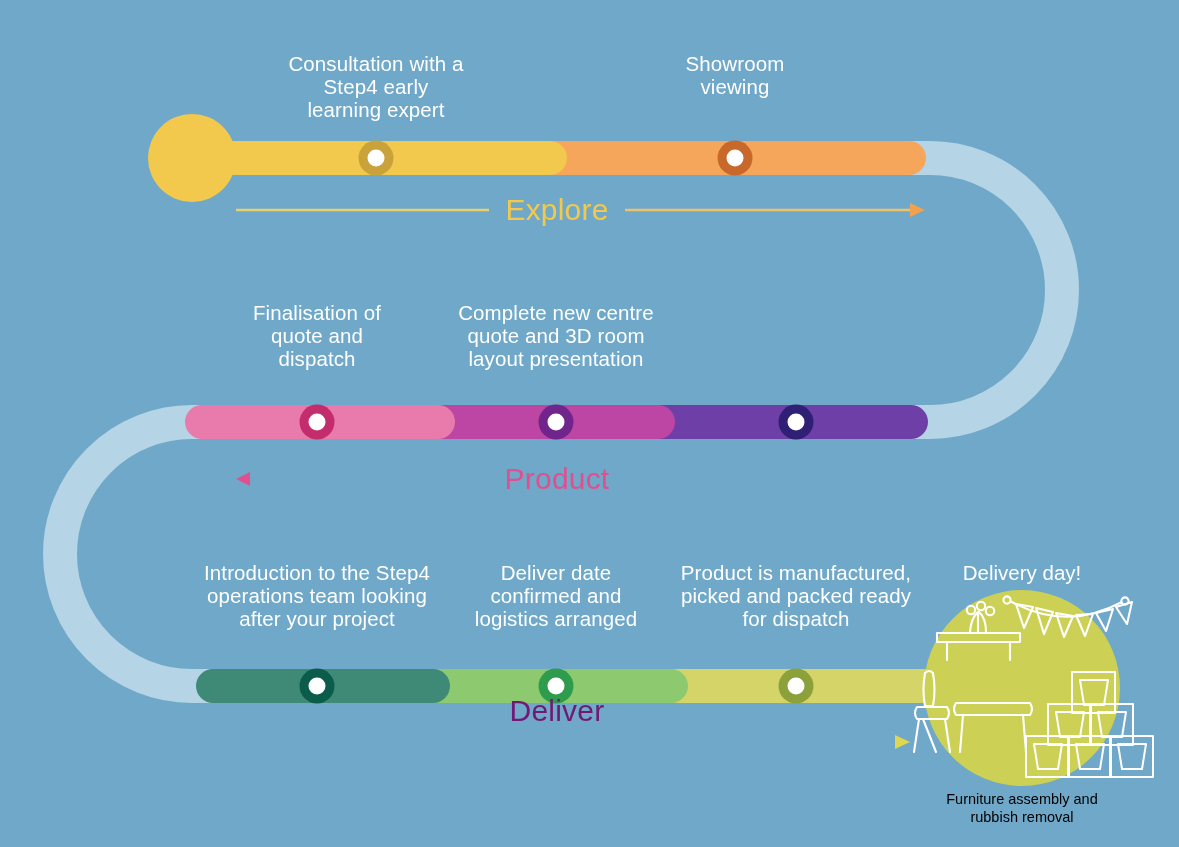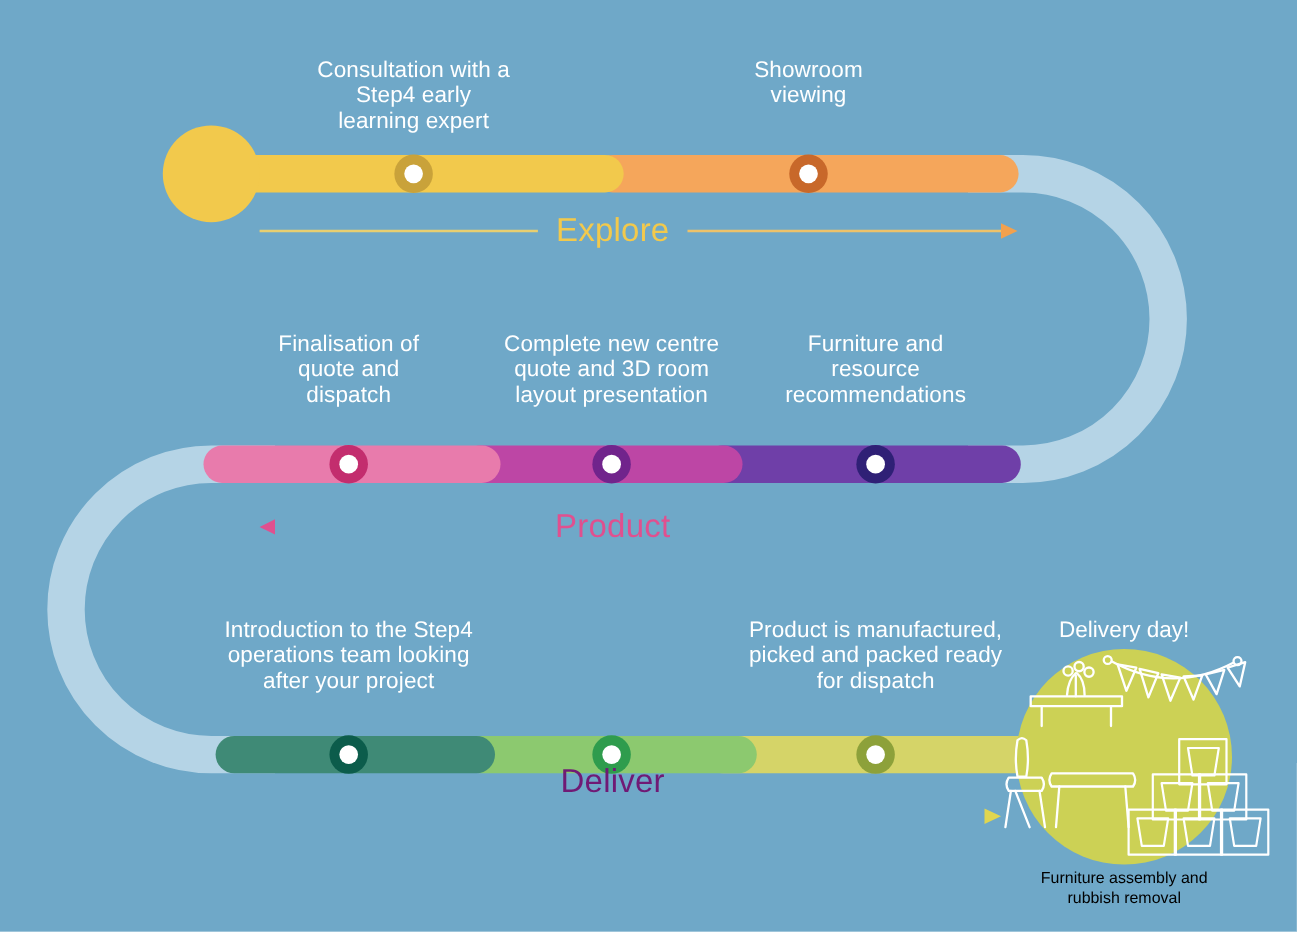--- a/index.html
+++ b/index.html
@@ -240,28 +240,28 @@
   <div class="label" style="left:635px; top:52px; width:200px;">Showroom
 viewing</div>
   <div class="phase-word" style="left:487px; top:194px; width:140px; color:#f2c94c;text-align:center;">Explore</div>
 
   <div class="label" style="left:217px; top:301px; width:200px;">Finalisation of
 quote and
 dispatch</div>
   <div class="label" style="left:436px; top:301px; width:240px;">Complete new centre
 quote and 3D room
 layout presentation</div>
-  <div class="label" style="left:686px; top:301px; width:220px;">Furniture and
-resource
-recommendations</div>
   <div class="phase-word" style="left:487px; top:463px; width:140px; color:#e0508f;">Product</div>
 
   <div class="label" style="left:190px; top:561px; width:254px;">Introduction to the Step4
 operations team looking
 after your project</div>
+  <div class="label" style="left:456px; top:561px; width:200px;">Deliver date
+confirmed and
+logistics arranged</div>
   <div class="label" style="left:671px; top:561px; width:250px;">Product is manufactured,
 picked and packed ready
 for dispatch</div>
   <div class="phase-word" style="left:487px; top:695px; width:140px; color:#701a75;">Deliver</div>
 
   <div class="delivery-title" style="left:922px; top:561px; width:200px;">Delivery day!</div>
   <div class="caption" style="left:912px; top:790px; width:220px;">Furniture assembly and
 rubbish removal</div>
 
 </div>

